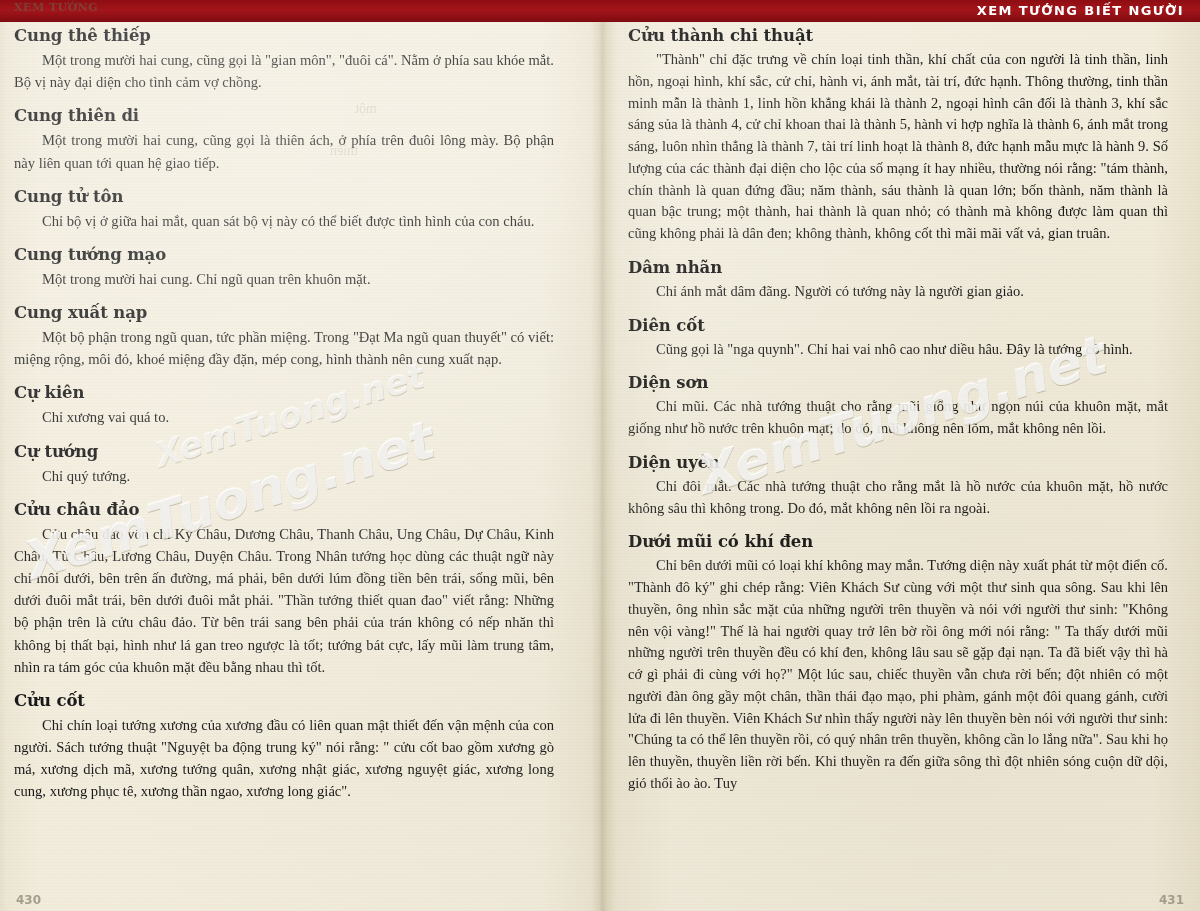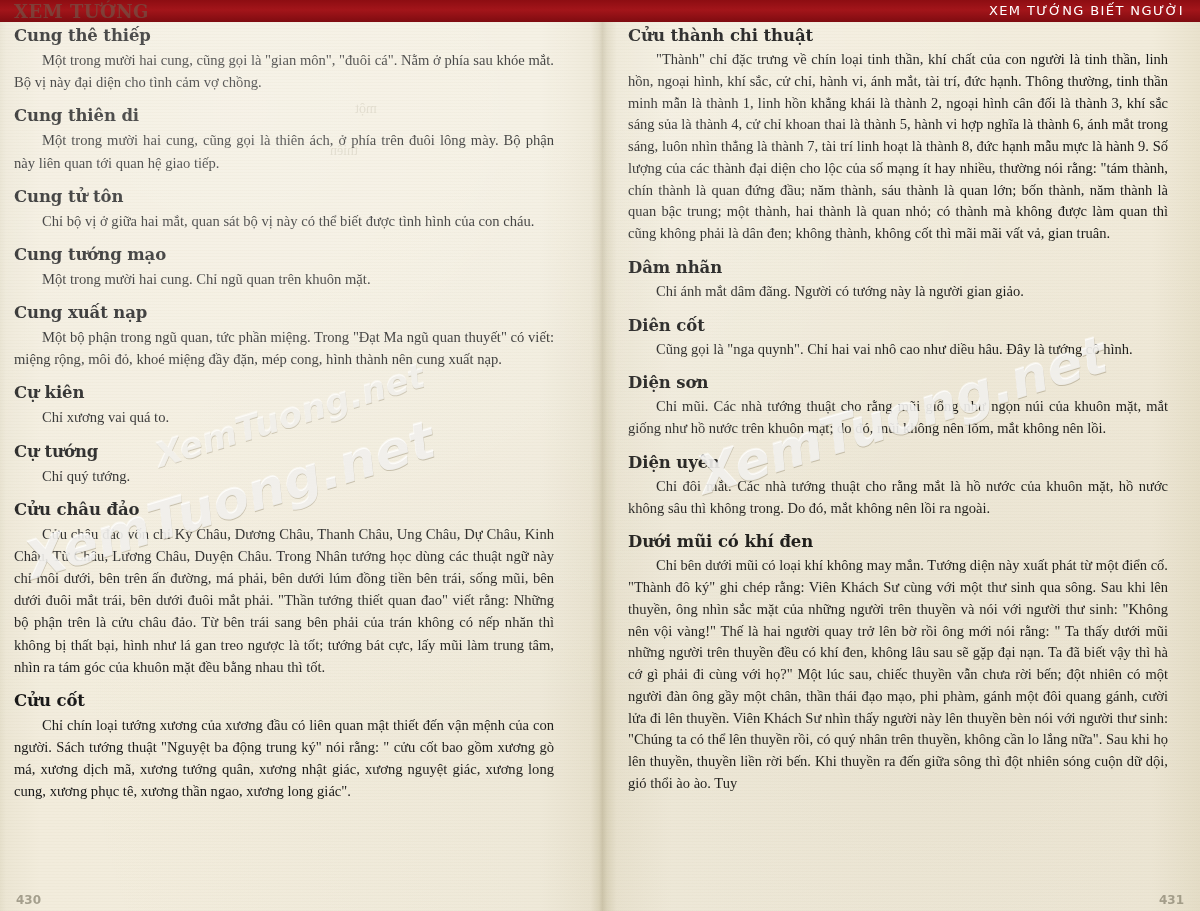--- a/index.html
+++ b/index.html
@@ -50,32 +50,32 @@
     width: 600px;
     height: 22px;
     background: linear-gradient(180deg, #f1ebd9 0%, #e6dfc9 100%);
   }
   .running-head-left {
     position: absolute;
     top: 1px;
     left: 14px;
     font-family: "DejaVu Serif", serif;
     font-weight: bold;
-    font-size: 18px;
+    font-size: 11px;
     color: #6a6352;
     letter-spacing: .5px;
     opacity: .55;
     z-index: 7;
   }
   .running-head-right {
     position: absolute;
     top: 3px;
     right: 16px;
     font-family: "DejaVu Sans", sans-serif;
-    font-weight: normal;
+    font-weight: bold;
     font-size: 13px;
     letter-spacing: 1.4px;
     color: #ffffff;
     z-index: 7;
   }
   
   .col {
     position: absolute;
     top: 26px;
     width: 540px;

